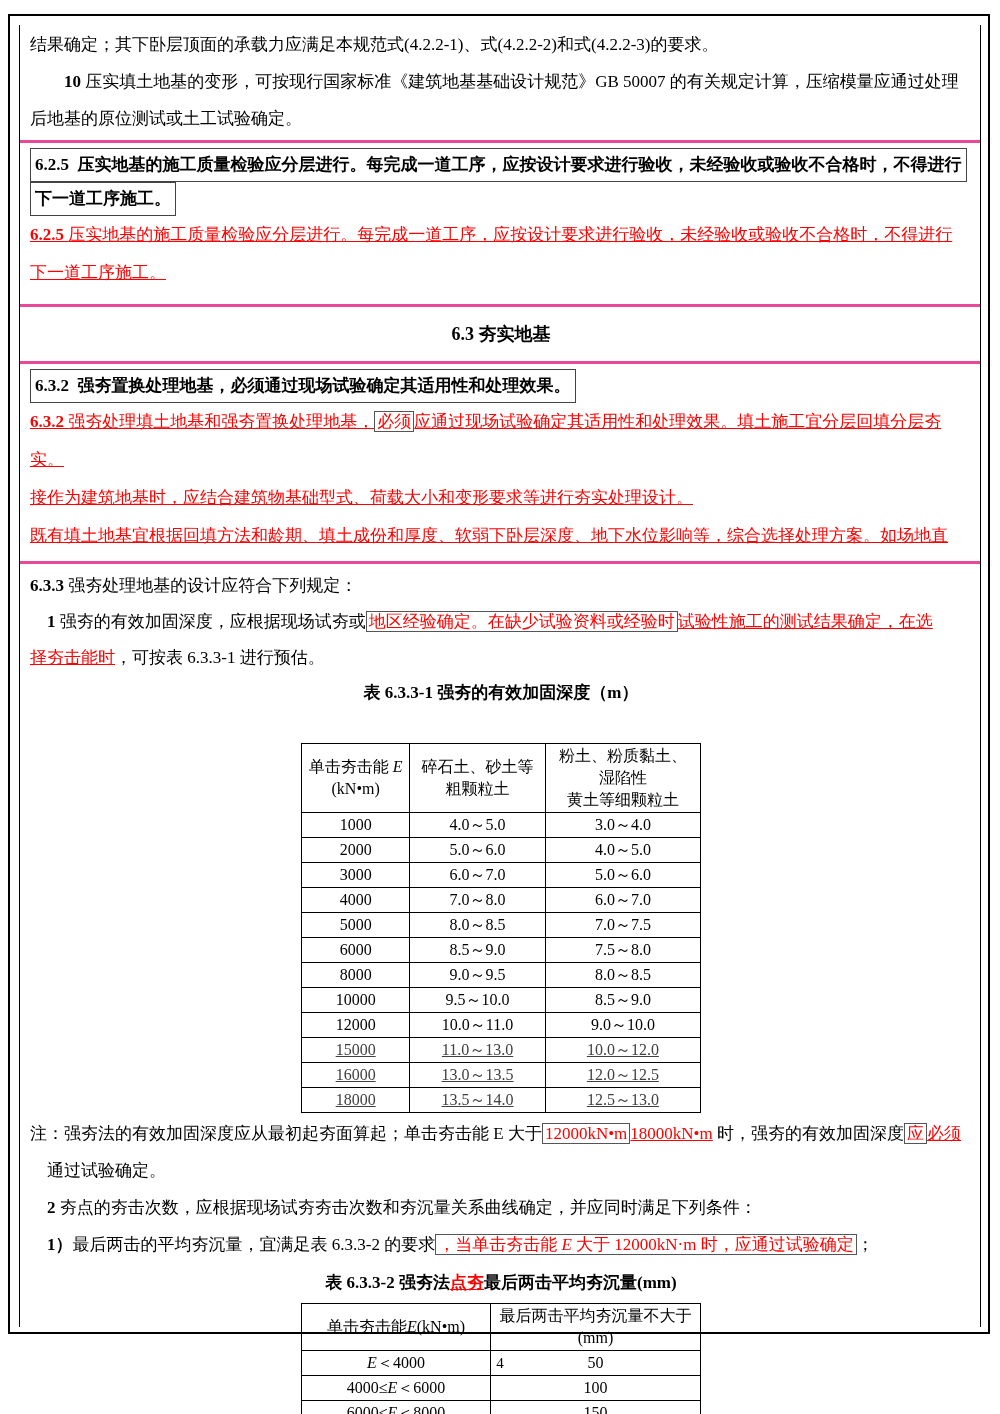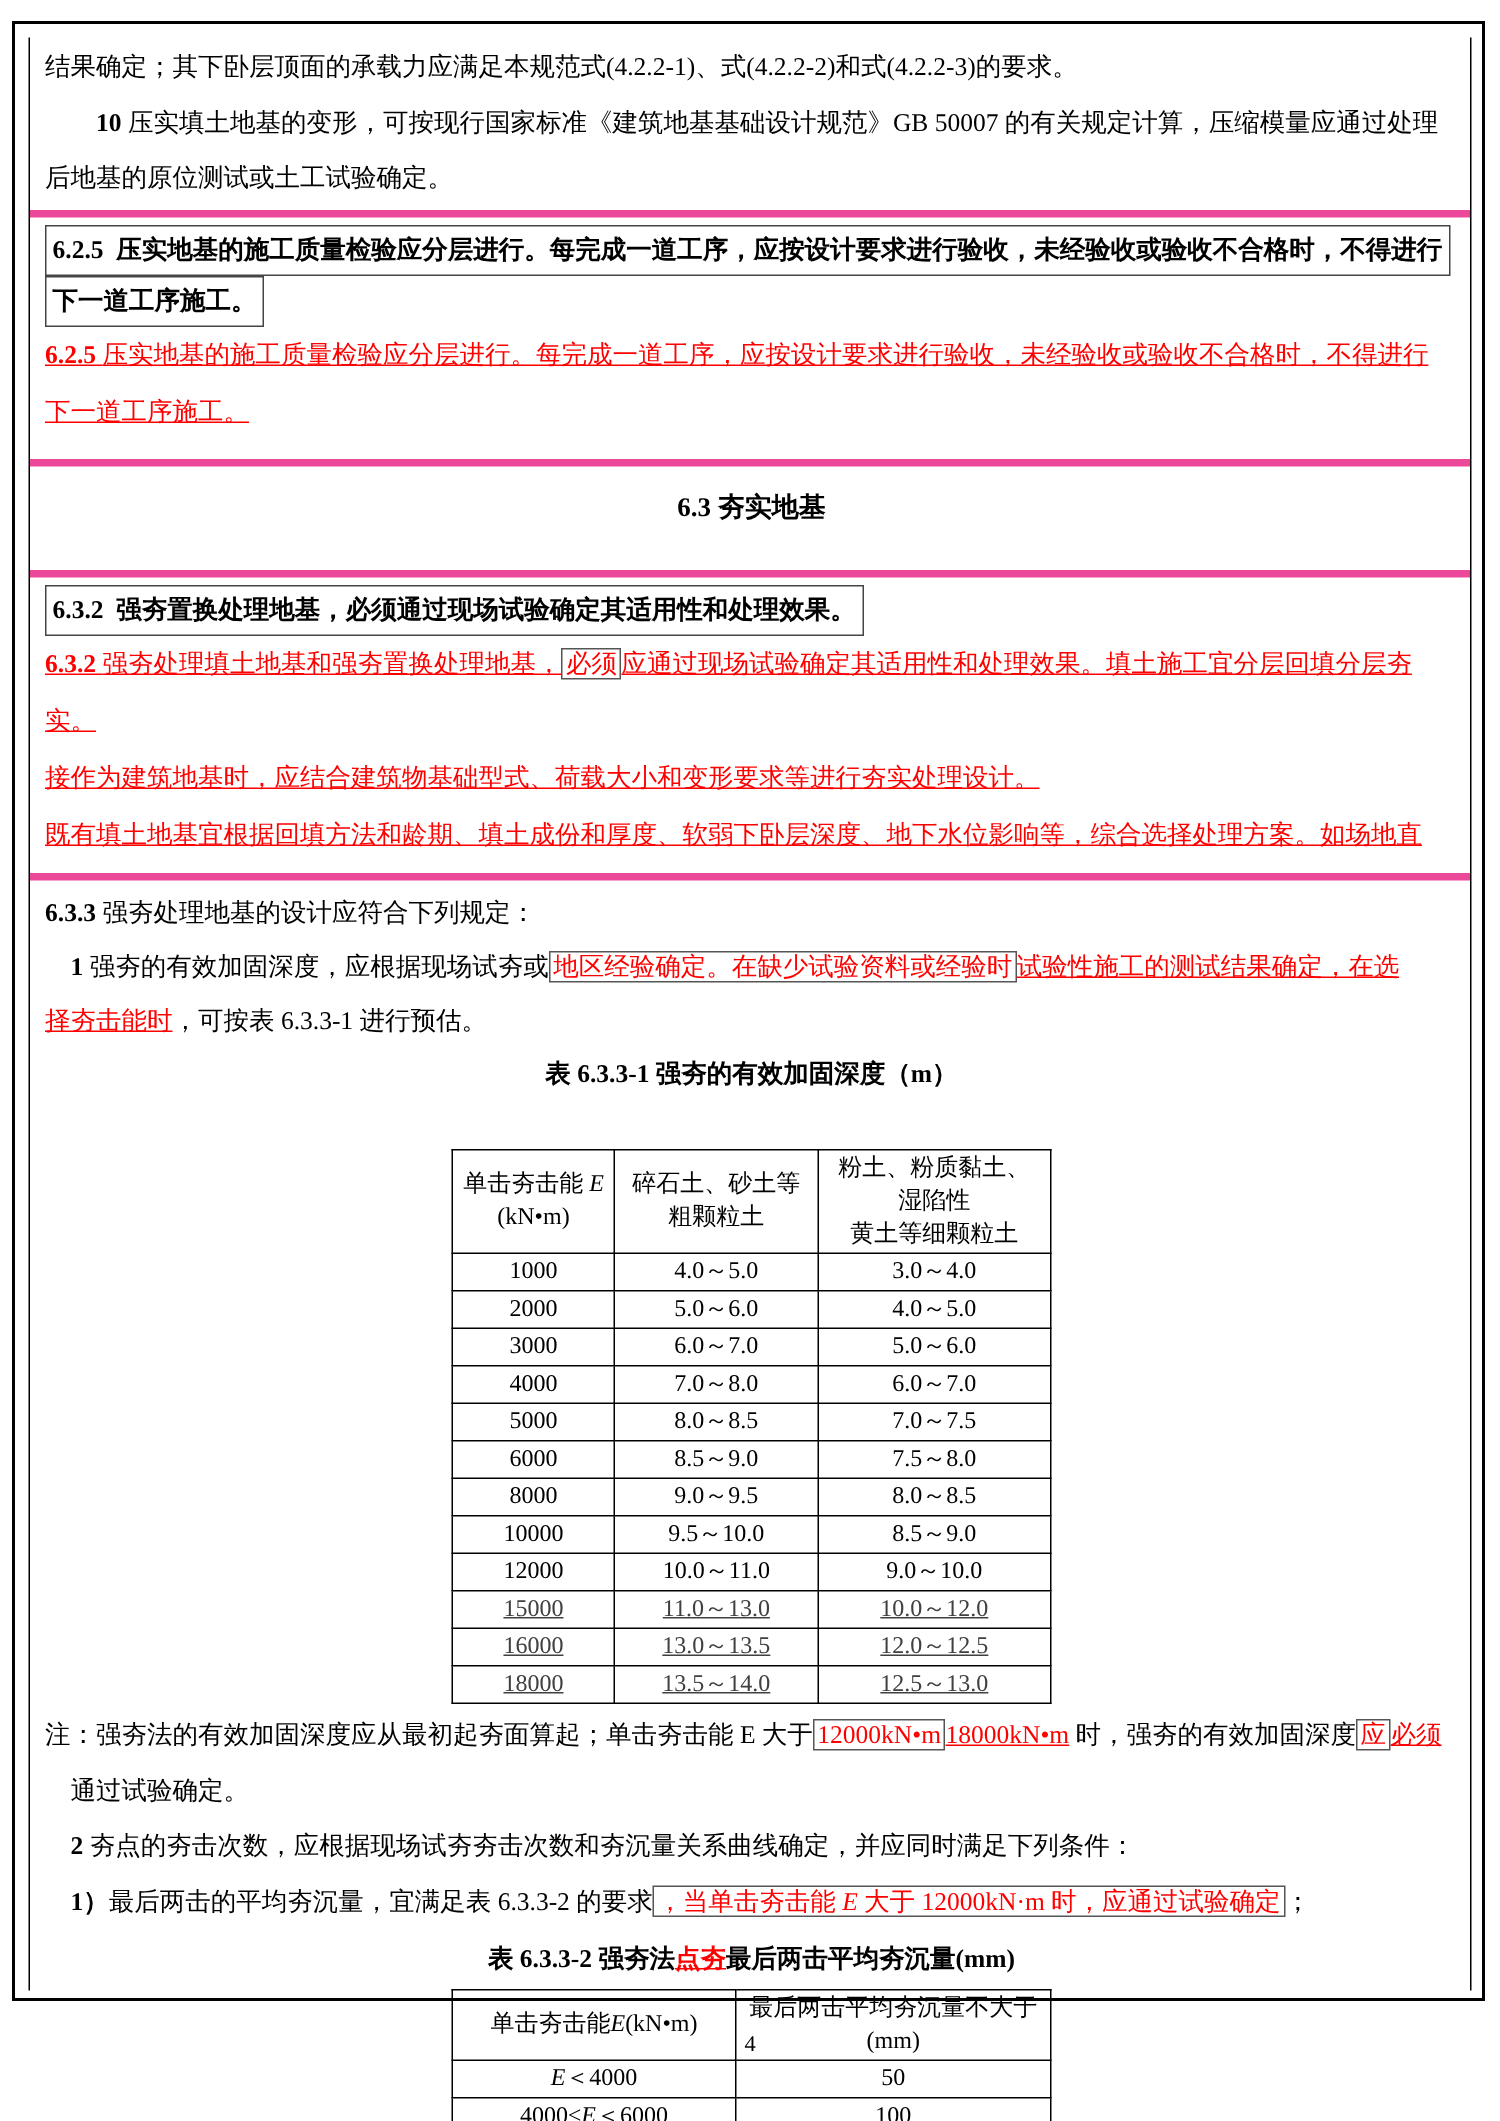--- a/index.html
+++ b/index.html
@@ -23,21 +23,21 @@
     left:9px; top:9px;
     width:962px; height:1302px;
     border:1px solid #000;
     border-top:none;border-bottom:none;
     box-sizing:border-box;
   }
   
   .blk{
     box-sizing:border-box;
     padding:3px 8px 3px 10px;
-    border-bottom:5px solid #ec4899;
+    border-bottom:3px solid #ec4899;
   }
   .blk.nb{border-bottom:none;}
   p{margin:0;}
   .line{
     font-size:17px;
     line-height:37px;
     white-space:normal;
   }
   .ind1{text-indent:34px;}
   .ind2{text-indent:17px;}
@@ -106,21 +106,21 @@
       <p class="line ind1"><span class="b">10</span>&nbsp;<span>压实填土地基的变形，可按现行国家标准《建筑地基基础设计规范》GB 50007 的有关规定计算，压缩模量应通过处理后地基的原位测试或土工试验确定。</span></p>
     </div>
 
     <div class="blk" style="padding-top:5px;padding-bottom:12px;">
       <p class="line" style="line-height:34px;"><span class="obox"><span>6.2.5</span>&nbsp;&nbsp;<span>压实地基的施工质量检验应分层进行。每完成一道工序，应按设计要求进行验收，未经验收或验收不合格时，不得进行</span></span></p>
       <p class="line" style="line-height:34px;"><span class="obox">下一道工序施工。</span></p>
       <p class="line" style="line-height:38px;"><span class="rub">6.2.5</span><span class="ru">&nbsp;</span><span class="ru">压实地基的施工质量检验应分层进行。每完成一道工序，应按设计要求进行验收，未经验收或验收不合格时，不得进行</span></p>
       <p class="line" style="line-height:38px;"><span class="ru">下一道工序施工。</span></p>
     </div>
 
-    <div class="blk" style="padding-top:7px;padding-bottom:22px;">
+    <div class="blk" style="padding-top:7px;padding-bottom:7px;">
       <p class="centerline">6.3  夯实地基</p>
     </div>
 
     <div class="blk" style="padding-top:5px;padding-bottom:6px;">
       <p class="line" style="line-height:34px;"><span class="obox"><span>6.3.2</span>&nbsp;&nbsp;<span>强夯置换处理地基，必须通过现场试验确定其适用性和处理效果。</span></span></p>
       <p class="line" style="line-height:38px;"><span class="rub">6.3.2</span><span class="ru">&nbsp;</span><span class="ru">强夯处理填土地基和强夯置换处理地基，</span><span class="boxed red">必须</span><span class="ru">应通过现场试验确定其适用性和处理效果。填土施工宜分层回填分层夯实。</span></p>
       <p class="line" style="line-height:38px;"><span class="ru">接作为建筑地基时，应结合建筑物基础型式、荷载大小和变形要求等进行夯实处理设计。</span></p>
       <p class="line" style="line-height:38px;"><span class="ru">既有填土地基宜根据回填方法和龄期、填土成份和厚度、软弱下卧层深度、地下水位影响等，综合选择处理方案。如场地直</span></p>
     </div>
 

